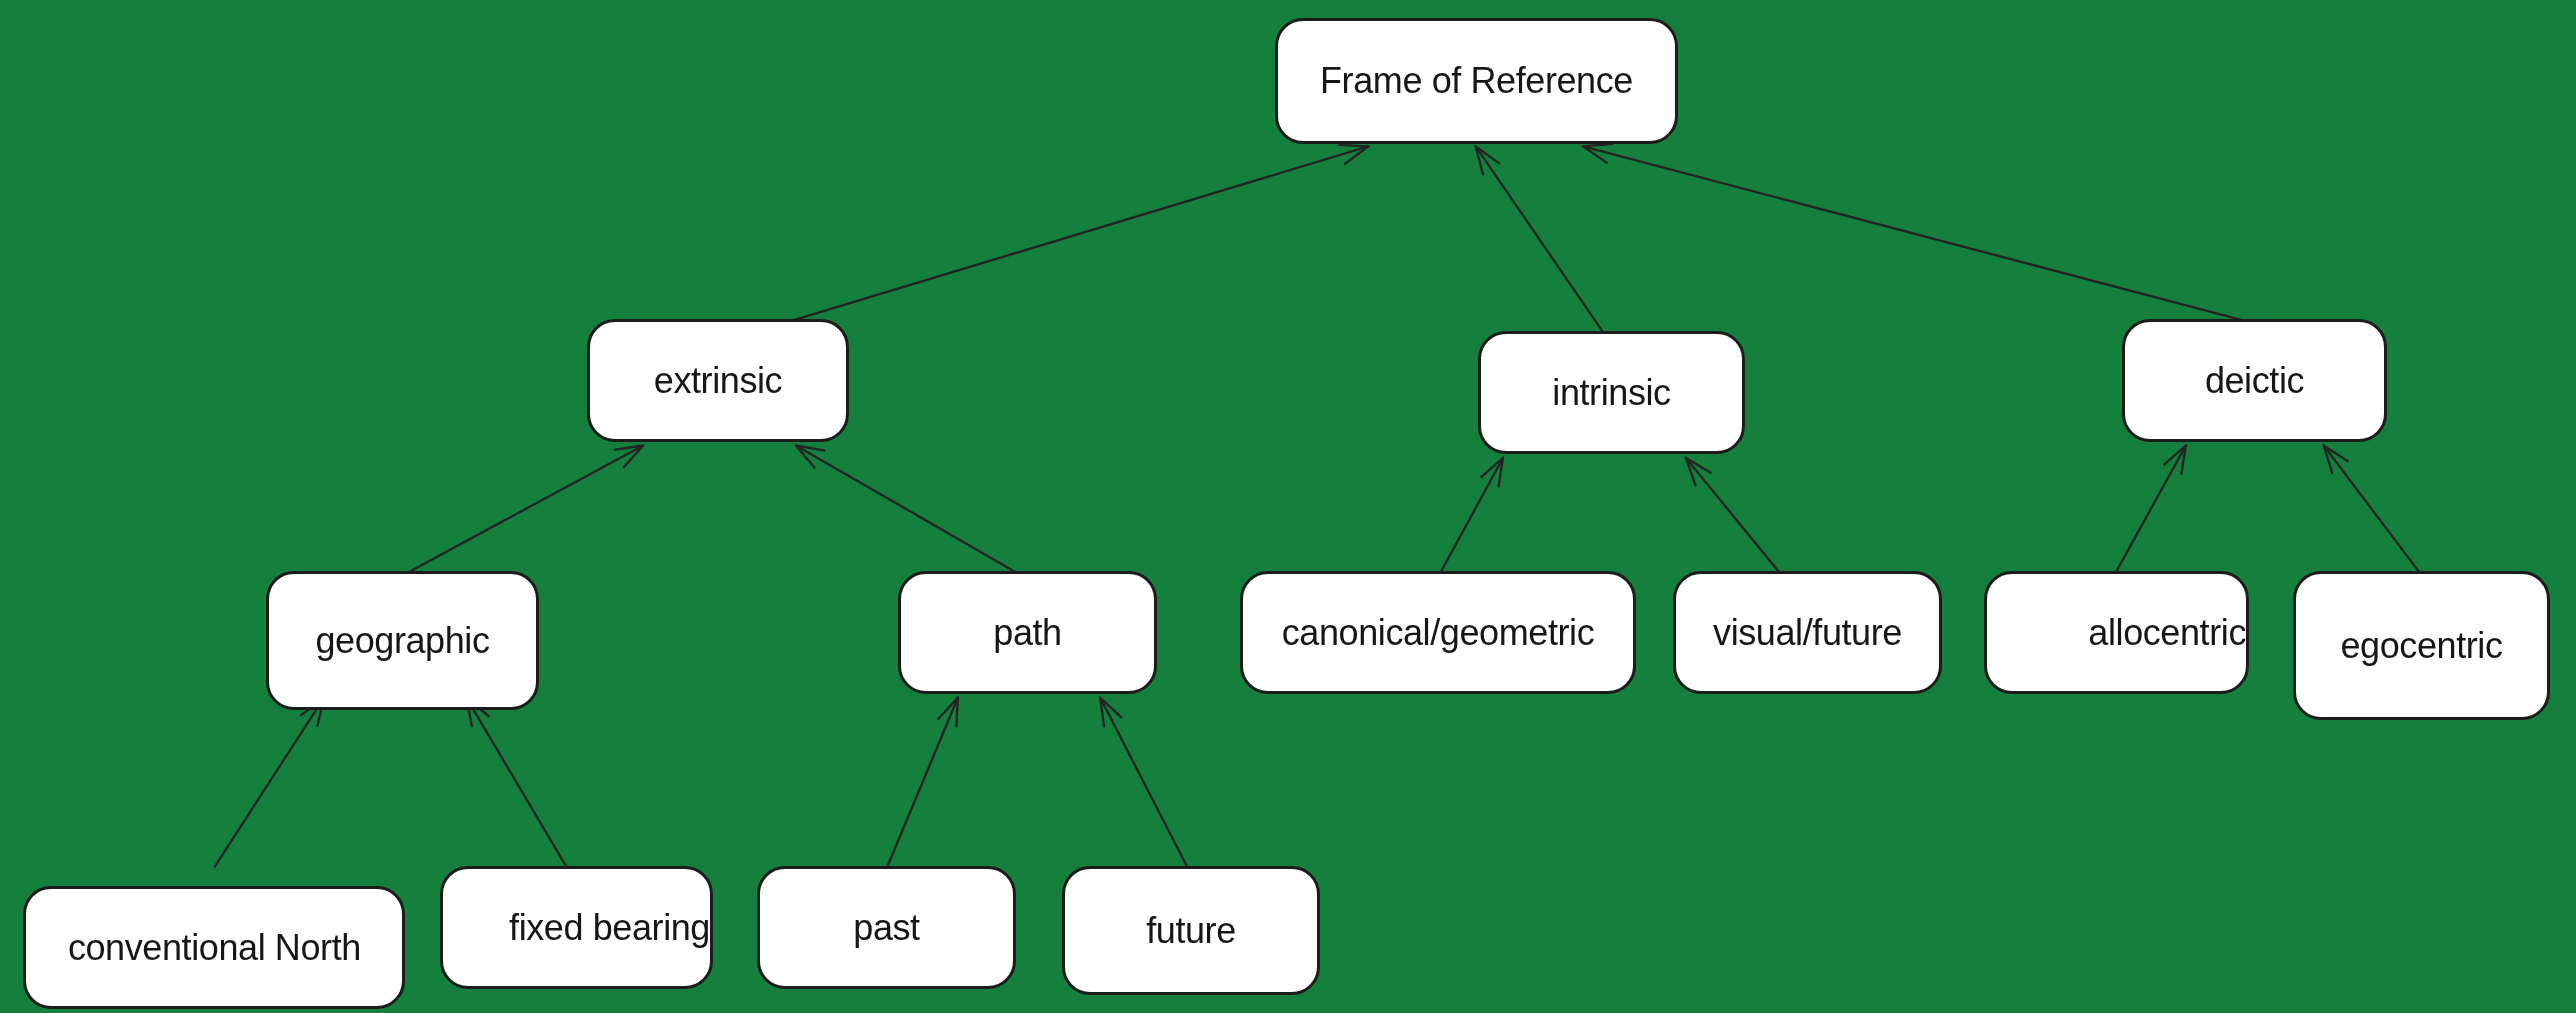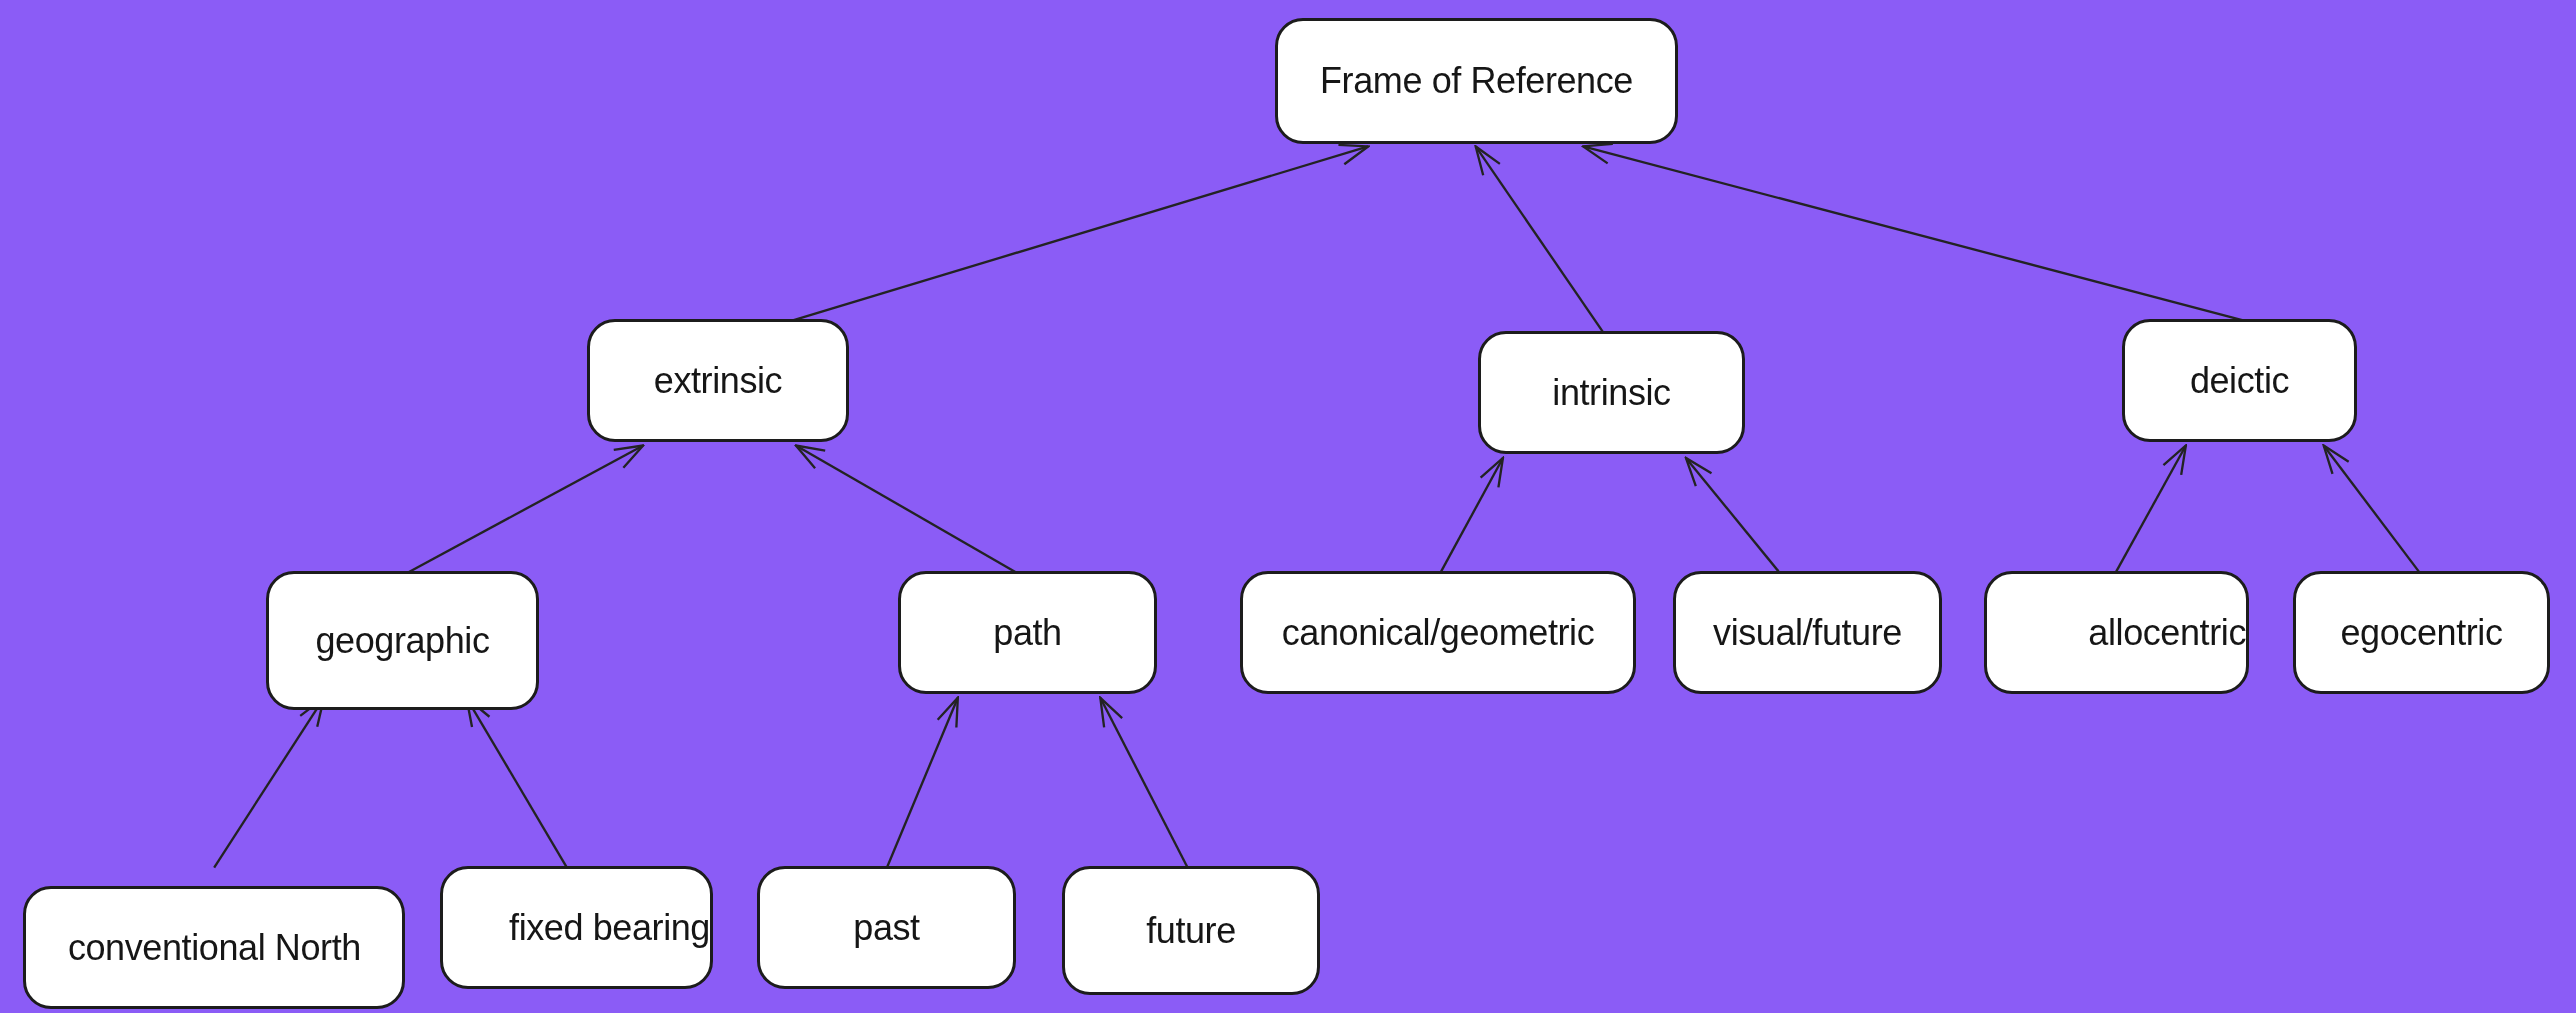--- a/index.html
+++ b/index.html
@@ -4,21 +4,21 @@
 <style>
   html, body {
     margin: 0;
     padding: 0;
     background: #ffffff;
   }
   .canvas {
     position: relative;
     width: 2576px;
     height: 1014px;
-    background: #8b5cf6;
+    background: #15803d;
     overflow: hidden;
     font-family: "Liberation Sans", "DejaVu Sans", sans-serif;
   }
   .edges {
     position: absolute;
     left: 0;
     top: 0;
     pointer-events: none;
   }
   .node {
@@ -33,27 +33,27 @@
     text-align: center;
     font-size: 36px;
     letter-spacing: -0.4px;
     color: #161616;
     white-space: nowrap;
   }
   
   #n-frame        { left: 1275px; top: 18px;   width: 403px; height: 126px; }
   #n-extrinsic    { left: 587px;  top: 319px;  width: 262px; height: 123px; }
   #n-intrinsic    { left: 1478px; top: 331px;  width: 267px; height: 123px; }
-  #n-deictic      { left: 2122px; top: 319px;  width: 235px; height: 123px; text-align: center; }
+  #n-deictic      { left: 2122px; top: 319px;  width: 265px; height: 123px; text-align: center; }
   #n-geographic   { left: 266px;  top: 571px;  width: 273px; height: 139px; }
   #n-path         { left: 898px; top: 571px;  width: 259px; height: 123px; }
   #n-canonical    { left: 1240px; top: 571px;  width: 396px; height: 123px; }
   #n-visual       { left: 1673px; top: 571px;  width: 269px; height: 123px; }
   #n-allocentric  { left: 1984px; top: 571px;  width: 265px; height: 123px; justify-content: flex-end; }
-  #n-egocentric   { left: 2293px; top: 571px;  width: 257px; height: 123px; }
+  #n-egocentric   { left: 2293px; top: 571px;  width: 257px; height: 149px; }
   #n-conventional { left: 23.4px;   top: 886px; width: 382px; height: 123px; }
   #n-fixed        { left: 440px;  top: 866px; width: 273px; height: 123px; justify-content: flex-end; }
   #n-past         { left: 757px;  top: 866px; width: 259px; height: 123px; }
   #n-future       { left: 1062px; top: 866px; width: 258px; height: 129px; }
   .edge {
     stroke: #232323;
     stroke-width: 3;
     fill: none;
   }
 </style>

